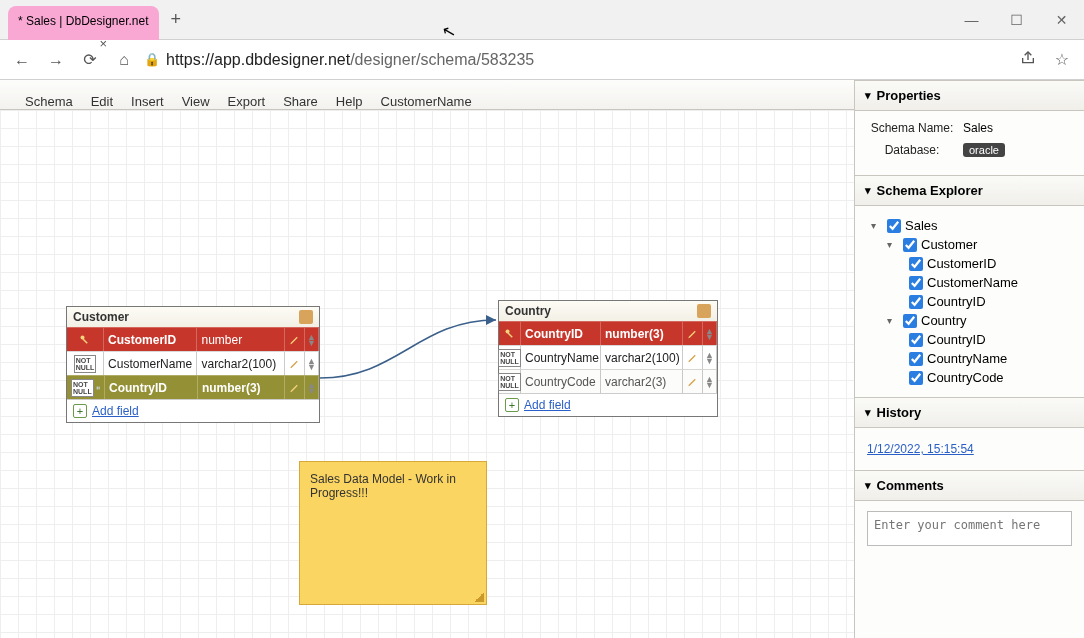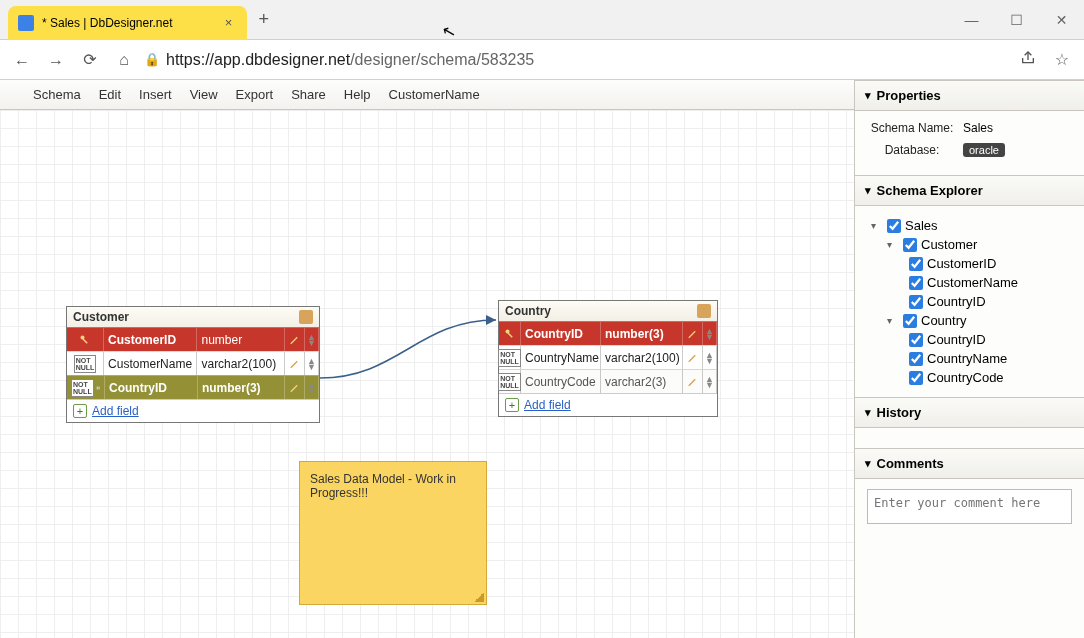--- a/index.html
+++ b/index.html
@@ -1,37 +1,37 @@
 <!DOCTYPE html>
 <html><head>
 <meta charset="utf-8">
 <style>
 * { box-sizing: border-box; margin: 0; padding: 0; }
 body { font-family: Arial, sans-serif; font-size: 13px; width: 1084px; height: 638px; overflow: hidden; background: #fff; position: relative; }
 
 
 .titlebar { height: 40px; background: #f1f1f1; display: flex; align-items: center; border-bottom: 1px solid #d0d0d0; }
-.tab { display: flex; align-items: center; background: #fde047; height: 34px; padding: 0 10px; margin-left: 8px; margin-top: 6px; border-radius: 8px 8px 0 0; gap: 8px; }
+.tab { display: flex; align-items: center; background: #f9a8d4; height: 34px; padding: 0 10px; margin-left: 8px; margin-top: 6px; border-radius: 8px 8px 0 0; gap: 8px; flex-direction: column; }
 .favicon { width: 16px; height: 16px; background: #3c82e6; border-radius: 2px; }
 .tab-title { font-size: 12px; }
 .tab-close { width: 16px; text-align: center; color: #555; margin-left: 40px; }
 .newtab { margin-left: 12px; font-size: 18px; color: #555; }
 .win-controls { margin-left: auto; display: flex; color: #666; }
 .win-btn { width: 45px; text-align: center; font-size: 14px; }
 
 .addrbar { height: 40px; display: flex; align-items: center; padding: 0 8px; gap: 6px; border-bottom: 1px solid #d0d0d0; }
 .nav-icon { width: 28px; text-align: center; color: #555; font-size: 16px; }
 .lock { width: 16px; text-align: center; color: #555; }
 .url { flex: 1; font-size: 16px; color: #222; }
 .url .domain { color: #222; }
 .url .path { color: #666; }
 .addr-icon { width: 28px; text-align: center; color: #555; font-size: 16px; }
 
 
-.menubar { height: 30px; background: linear-gradient(#fdfdfb,#f3f2ef); border-bottom: 1px solid #c8c6bf; display: flex; align-items: center; padding: 0 24px; }
+.menubar { height: 30px; background: linear-gradient(#fdfdfb,#f3f2ef); border-bottom: 1px solid #c8c6bf; display: flex; align-items: flex-end; padding: 0 16px; }
 .menuitem { padding: 0 9px; font-size: 13px; color: #333; }
 .user-area { margin-left: auto; display: flex; align-items: center; gap: 6px; padding-right: 6px; }
 .user-icon { width: 14px; height: 14px; }
 
 .workarea { position: absolute; top: 110px; left: 0; right: 230px; bottom: 0; overflow: hidden; }
 .grid-bg { position: absolute; inset: 0; background-color: #fff;
   background-image: linear-gradient(to right,#eee 1px,transparent 1px),linear-gradient(to bottom,#eee 1px,transparent 1px);
   background-size: 18px 18px; }
 
 
@@ -342,20 +342,21 @@
           <span>CountryCode</span>
         </li>
     </ul>
   </div>
 
   <div class="panel-section-header">
     <span class="chev">▾</span>
     <span>History</span>
   </div>
   <div class="panel-body">
+    <a class="history-link">1/12/2022, 15:15:54</a>
   </div>
 
   <div class="panel-section-header">
     <span class="chev">▾</span>
     <span>Comments</span>
   </div>
   <div class="panel-body">
     <textarea class="comment-box" placeholder="Enter your comment here" style=""></textarea>
   </div>
 </div>

